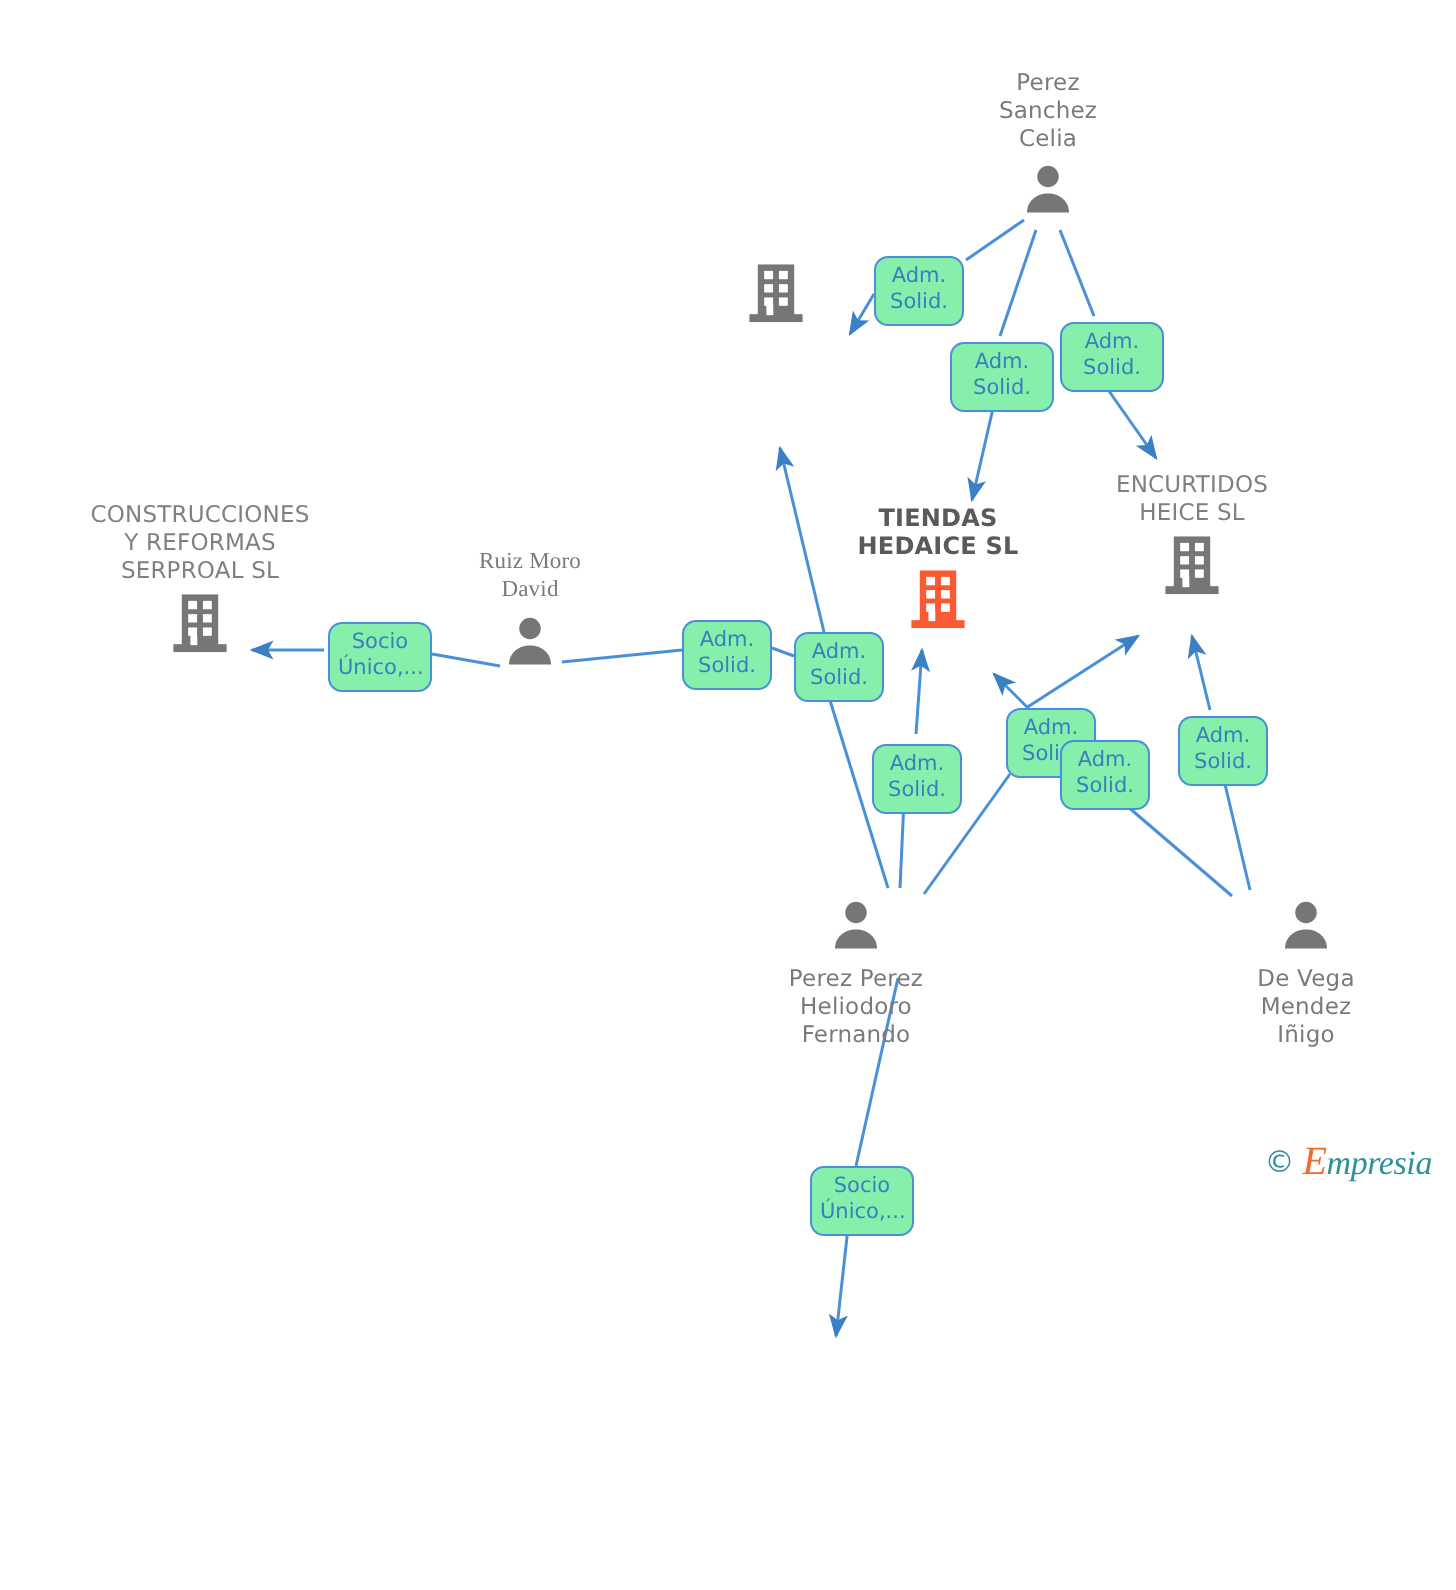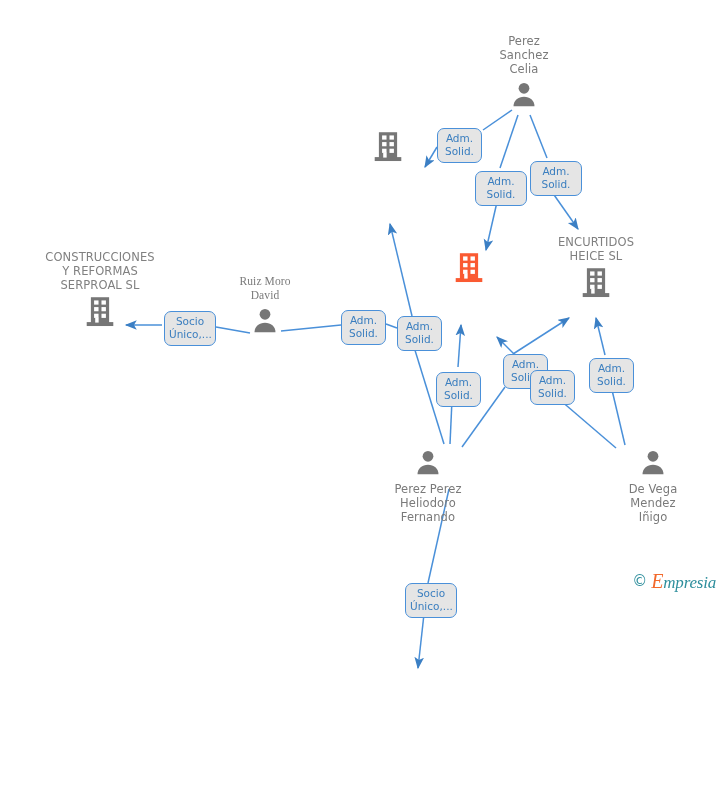--- a/index.html
+++ b/index.html
@@ -57,21 +57,21 @@
     font-weight: bold;
     font-size: 12px;
   }
   .node.cap-above .caption { margin-bottom: 4px; }
   .node.cap-below .caption { margin-top: 4px; }
 
   
   .rel {
     position: absolute;
     box-sizing: border-box;
-    background: #e5e5e5;
+    background: #86efac;
     border: 1.4px solid #4a90d9;
     border-radius: 7px;
     color: #3a7ebf;
     font-size: 10.5px;
     line-height: 13px;
     text-align: center;
     padding: 3px 4px 4px 4px;
     white-space: pre-line;
     box-shadow: 0 0 0 0 rgba(0,0,0,0);
   }
@@ -180,20 +180,22 @@
           <rect x="13.2" y="9" width="3.6" height="3.4"></rect>
           <rect x="7.2" y="14.4" width="3.6" height="3.4"></rect>
           <rect x="13.2" y="14.4" width="3.6" height="3.4"></rect>
           <rect x="8.1" y="17.5" width="2.8" height="4.1"></rect>
         </g>
       </svg>
     </span>
   </div>
 
   <div class="node company focus cap-above" style="left:469px; top:252px;">
+    <span class="caption">TIENDAS
+HEDAICE SL</span>
     <span class="glyph">
       <svg width="30" height="32" viewBox="0 0 24 26">
         <rect x="4.6" y="1" width="14.8" height="21" fill="#fa5a32"></rect>
         <rect x="1.2" y="21.2" width="21.6" height="3.2" fill="#fa5a32"></rect>
         <g fill="#ffffff">
           <rect x="7.2" y="3.6" width="3.6" height="3.4"></rect>
           <rect x="13.2" y="3.6" width="3.6" height="3.4"></rect>
           <rect x="7.2" y="9" width="3.6" height="3.4"></rect>
           <rect x="13.2" y="9" width="3.6" height="3.4"></rect>
           <rect x="7.2" y="14.4" width="3.6" height="3.4"></rect>

